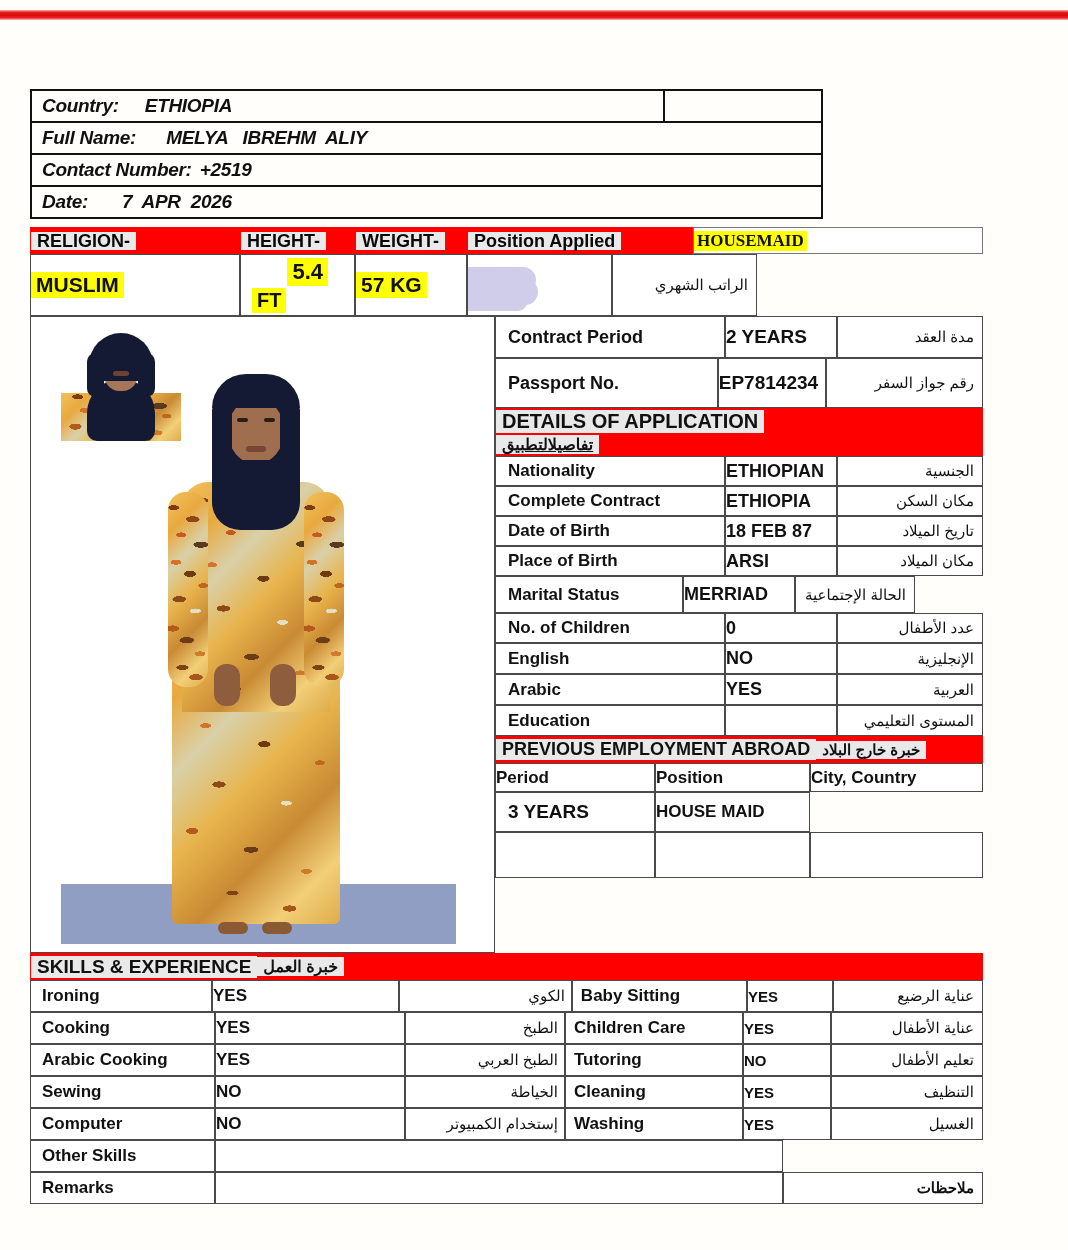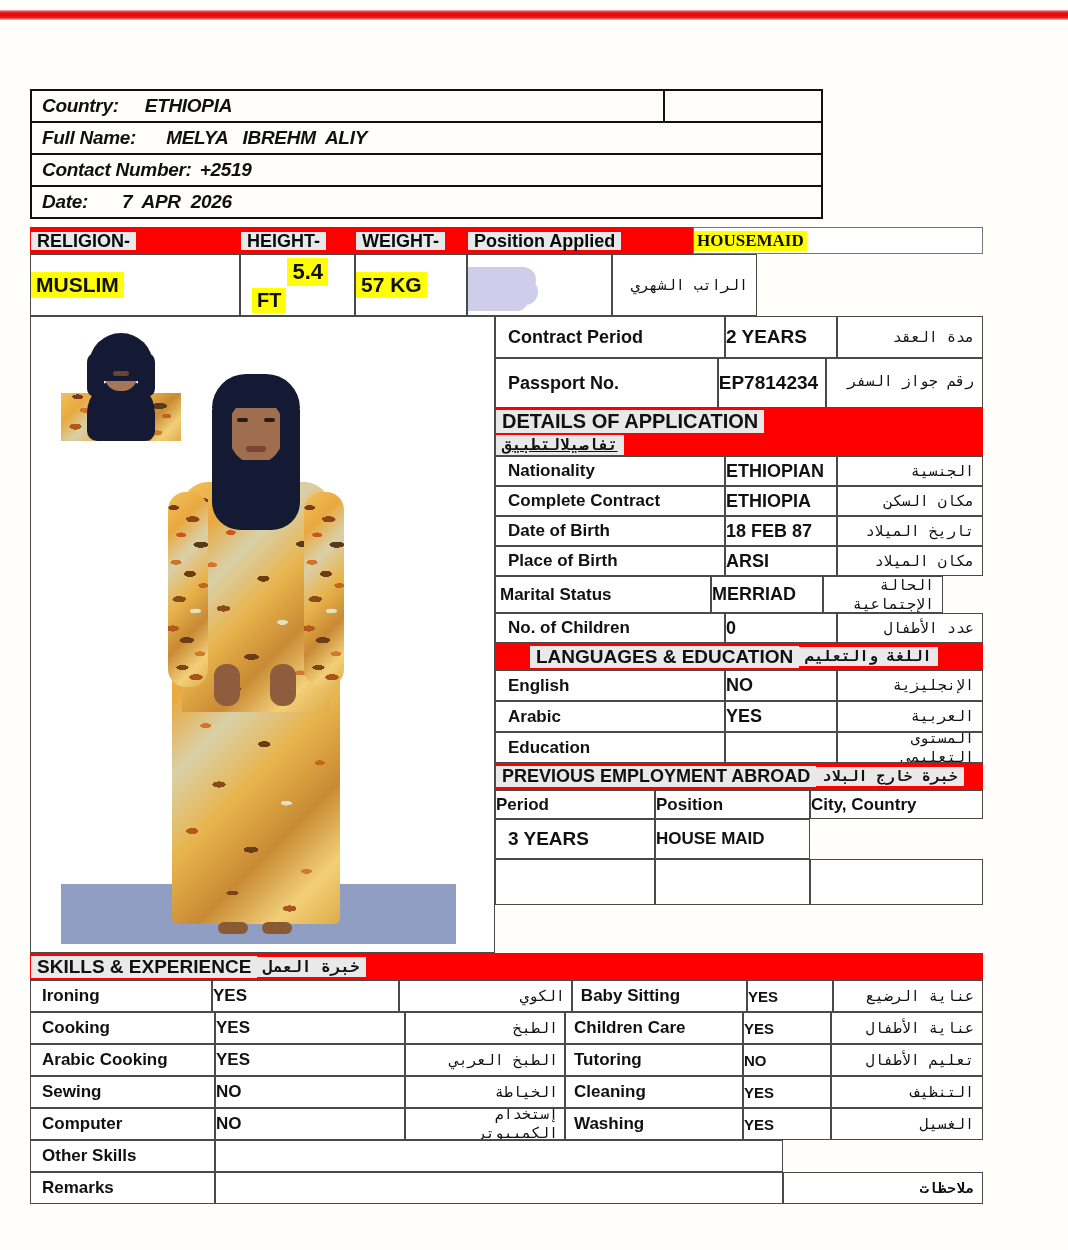--- a/index.html
+++ b/index.html
@@ -46,21 +46,21 @@
     display:flex;align-items:center;
     font-size:16px;color:#111;
     background:#fff;
     overflow:hidden;
   }
   .red{background:#fe0000;border-color:#fe0000;}
   .lbl{font-weight:bold;}
   .ctr{justify-content:flex-start;}
   .hl-y{background:#ffff00;padding:1px 5px;}
   .hl-g{background:#e9e9e9;padding:0 6px;}
-  .ar{font-family:Liberation Mono, monospace;direction:rtl;font-size:15px;}
+  .ar{font-family:Liberation Sans, sans-serif;direction:rtl;font-size:15px;}
 
   
   .band{height:27px;}
   .band .cap{
     background:#e9e9e9;font-weight:bold;font-size:18px;color:#0a0a0a;
     padding:0 6px;line-height:1;
   }
 
   
   .photo-cell{position:relative;background:#fff;overflow:hidden;}
@@ -259,39 +259,35 @@
             </div>
           </div>
           <div class="row">
             <div class="cell lbl" style="width: 230px; height: 30px;;padding-left:12px;font-size:17px">Place of Birth</div>
             <div class="cell ctr lbl" style="width: 112px; height: 30px;;font-size:18px">ARSI</div>
             <div class="cell " style="width: 146px; height: 30px;;justify-content:flex-end;padding-right:8px">
               <span class="ar">مكان الميلاد</span>
             </div>
           </div>
           <div class="row">
-            <div class="cell lbl" style="width: 216px; height: 37px;;padding-left:4px;font-size:17px">Marital Status</div>
+            <div class="cell lbl" style="width: 188px; height: 37px;;padding-left:12px;font-size:17px">Marital Status</div>
             <div class="cell ctr lbl" style="width: 112px; height: 37px;;font-size:18px">MERRIAD</div>
             <div class="cell " style="width: 120px; height: 37px;;justify-content:flex-end;padding-right:8px">
               <span class="ar">الحالة الإجتماعية</span>
             </div>
           </div>
           <div class="row">
             <div class="cell lbl" style="width: 230px; height: 30px;;padding-left:12px;font-size:17px">No. of Children</div>
             <div class="cell ctr lbl" style="width: 112px; height: 30px;;font-size:18px">0</div>
             <div class="cell " style="width: 146px; height: 30px;;justify-content:flex-end;padding-right:8px">
               <span class="ar">عدد الأطفال</span>
             </div>
           </div>
         </div>
 
-      <div class="cell red" style="width:488px;height:27px;justify-content:flex-start;padding-left:34px">
-        <span class="hl-g" style="font-weight:bold;font-size:19px">LANGUAGES &amp; EDUCATION</span>
-        <span class="hl-g ar" style="font-weight:bold;font-size:15px">اللغة والتعليم</span>
-      </div>
       <div id="language-rows">
           <div class="row">
             <div class="cell lbl" style="width: 230px; height: 31px;;padding-left:12px;font-size:17px">English</div>
             <div class="cell ctr lbl" style="width: 112px; height: 31px;;font-size:18px">NO</div>
             <div class="cell " style="width: 146px; height: 31px;;justify-content:flex-end;padding-right:8px">
               <span class="ar">الإنجليزية</span>
             </div>
           </div>
           <div class="row">
             <div class="cell lbl" style="width: 230px; height: 31px;;padding-left:12px;font-size:17px">Arabic</div>

